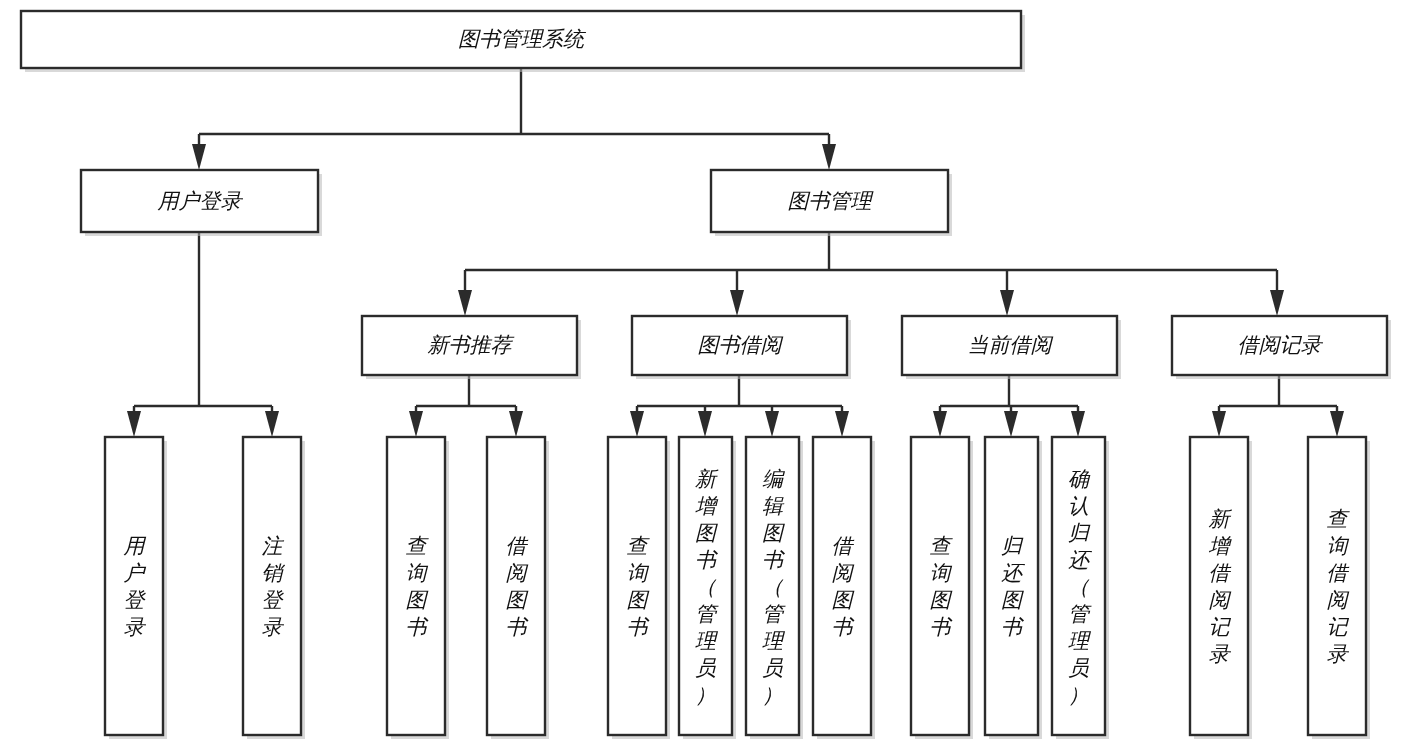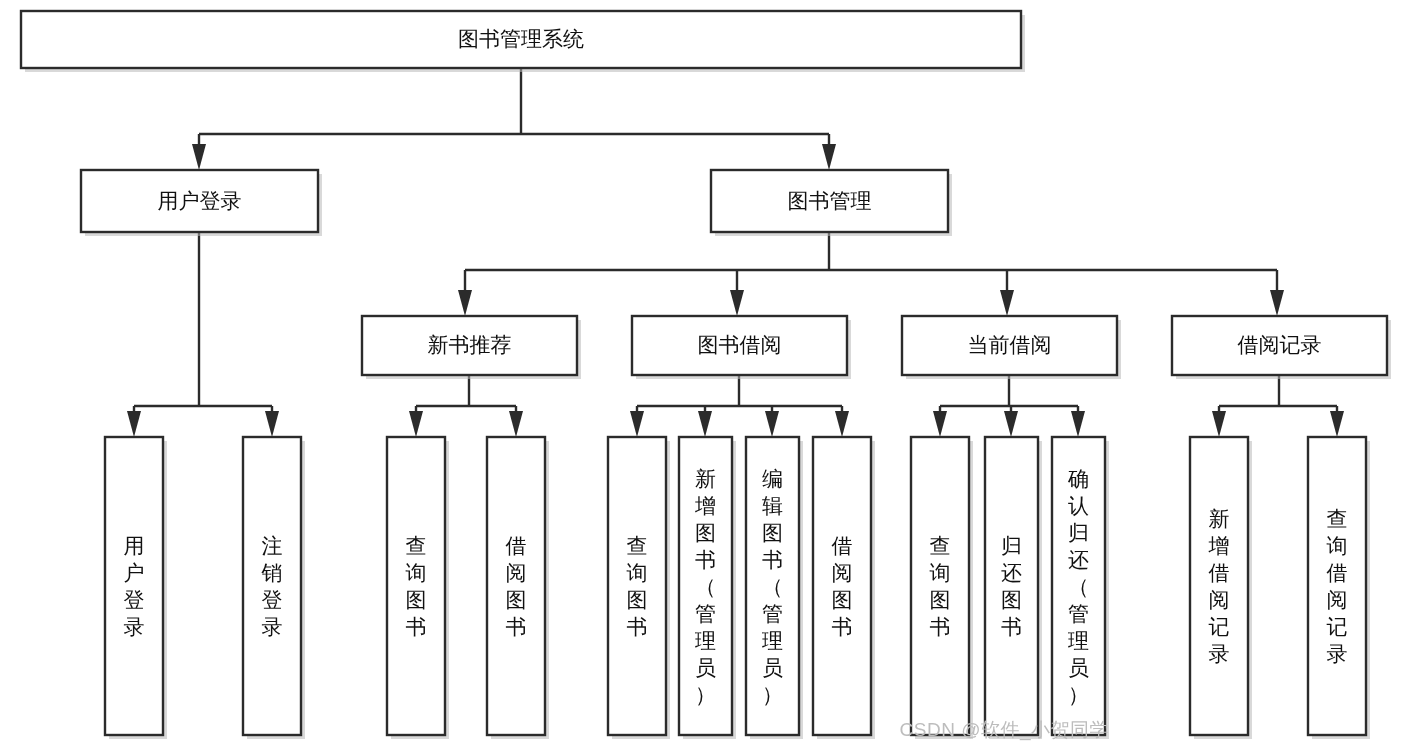--- a/index.html
+++ b/index.html
@@ -12,20 +12,21 @@
     width: 1405px;
     height: 747px;
     font-family: "Liberation Sans", "DejaVu Sans", sans-serif;
     overflow: hidden;
     position: relative;
   }
   #diagram-root {
     position: relative;
     width: 1117px;
     height: 747px;
+    font-style: italic;
   }
   svg#tree-svg {
     position: absolute;
     left: 0;
     top: 0;
     width: 1405px;
     height: 747px;
     display: block;
   }
   .node-box {
@@ -243,14 +244,13 @@
           <text class="node-label-v" x="1219" y="526.06"><tspan x="1219" dy="0">新</tspan><tspan x="1219" dy="27">增</tspan><tspan x="1219" dy="27">借</tspan><tspan x="1219" dy="27">阅</tspan><tspan x="1219" dy="27">记</tspan><tspan x="1219" dy="27">录</tspan></text>
         </g>
         <g>
           <rect class="node-shadow" x="1312" y="441" width="58" height="298"></rect>
           <rect class="node-box" x="1308" y="437" width="58" height="298"></rect>
           <text class="node-label-v" x="1337" y="526.06"><tspan x="1337" dy="0">查</tspan><tspan x="1337" dy="27">询</tspan><tspan x="1337" dy="27">借</tspan><tspan x="1337" dy="27">阅</tspan><tspan x="1337" dy="27">记</tspan><tspan x="1337" dy="27">录</tspan></text>
         </g>
       </g>
   </svg>
 
-  <div class="watermark">CSDN @软件_小贺同学</div>
 </div>
 
 </body></html>

